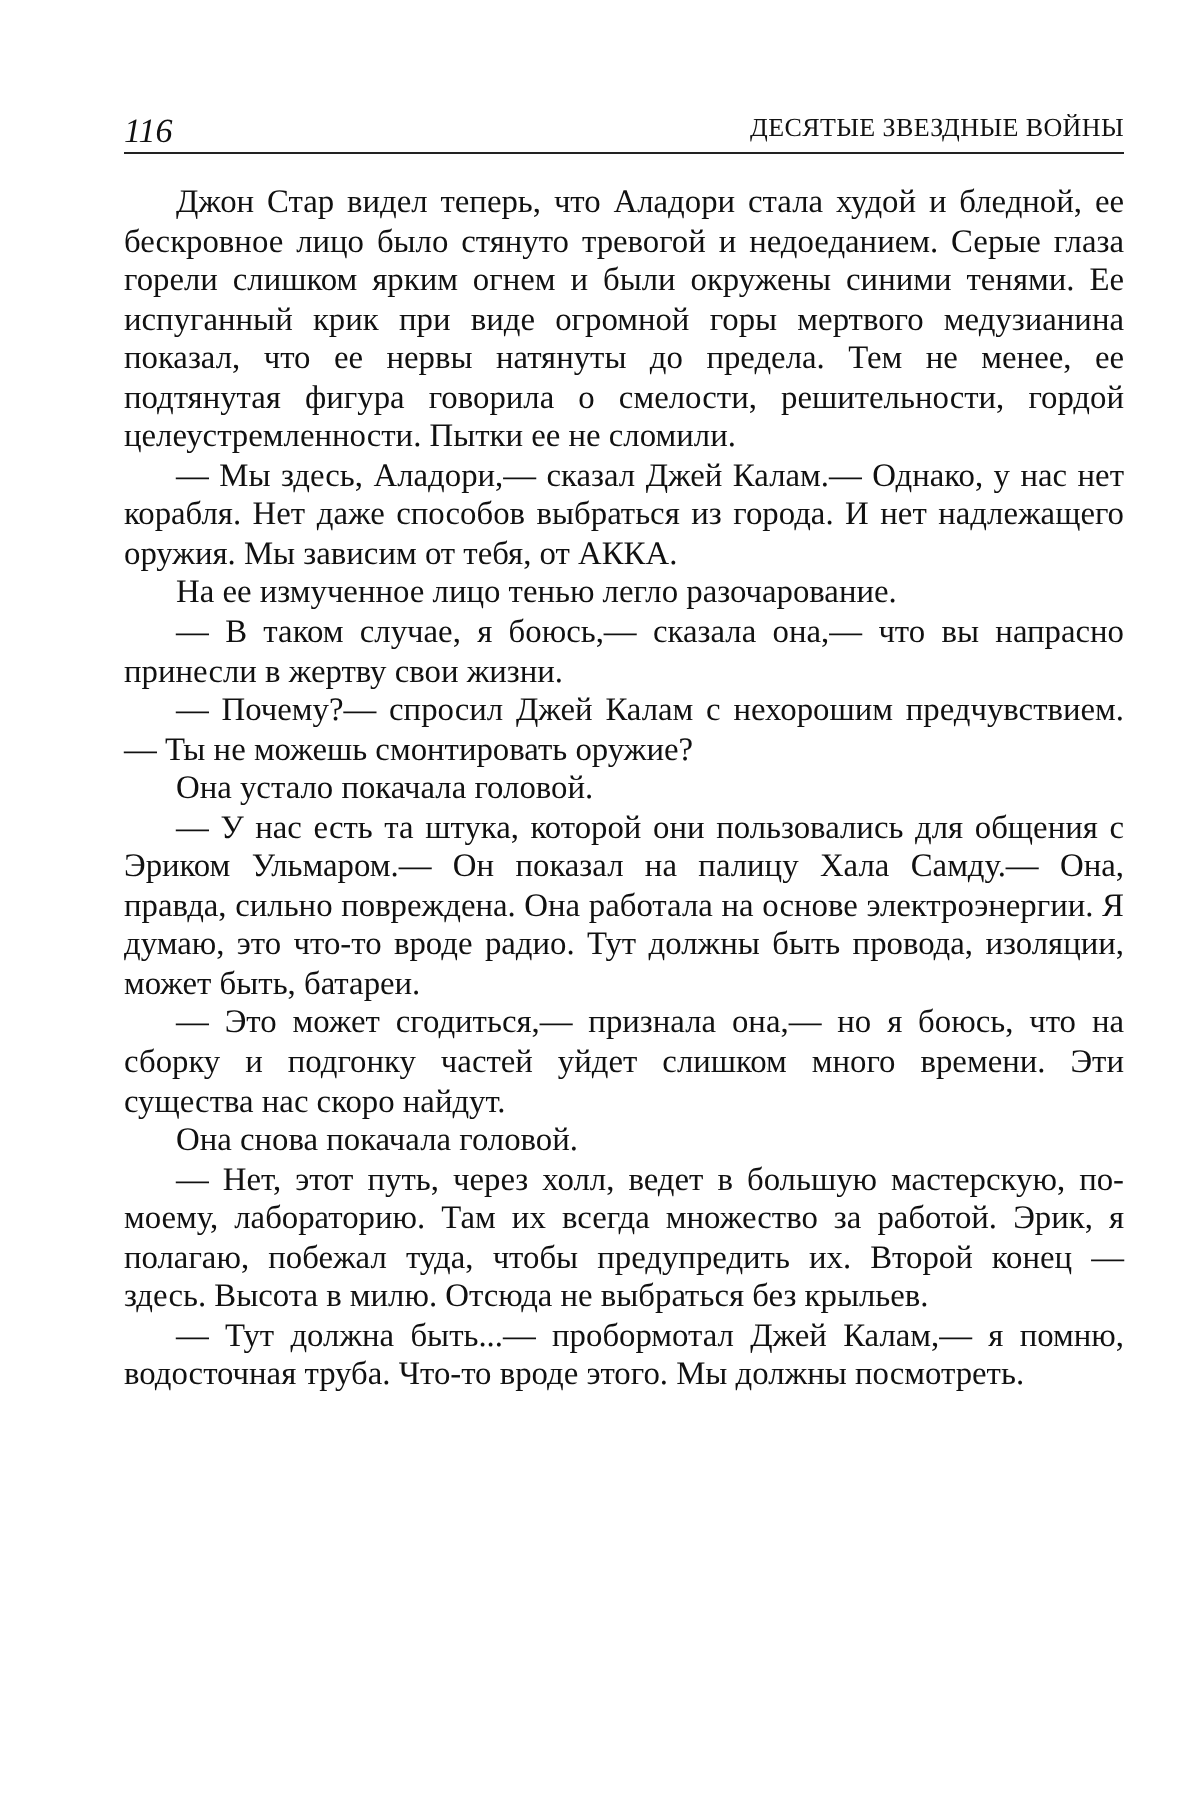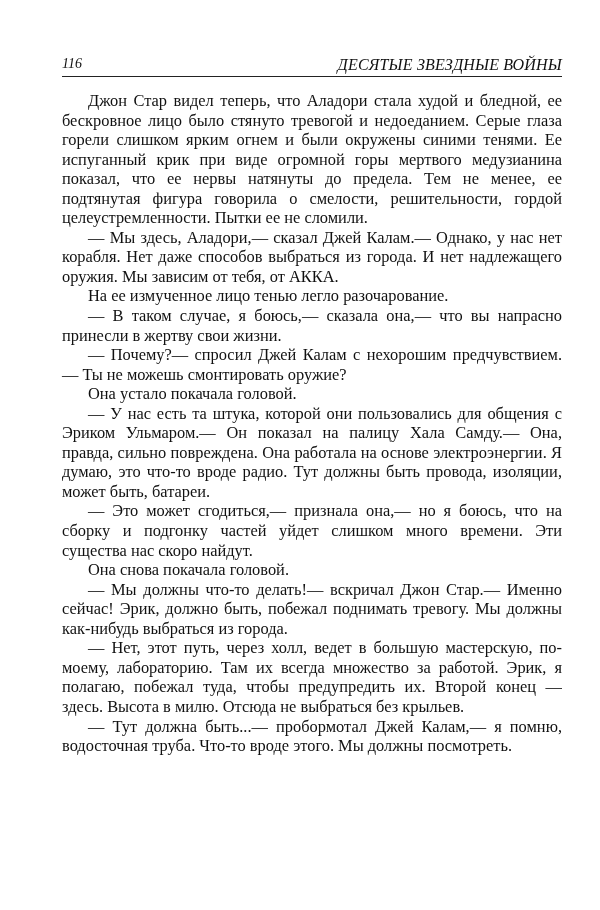--- a/index.html
+++ b/index.html
@@ -1,19 +1,19 @@
 <!DOCTYPE html>
 <html><head>
 <meta charset="utf-8">
 <style>
   html, body { margin: 0; padding: 0; background: #ffffff; }
   body { width: 600px; height: 910px; position: relative; overflow: hidden; font-family: "Liberation Serif", serif; color: #111; }
   .header { position: absolute; left: 62px; top: 54px; width: 500px; height: 22px; border-bottom: 1.5px solid #222; }
-  .page-number { position: absolute; left: 0; top: 2px; font-style: italic; font-size: 14px; }
-  .running-title { position: absolute; right: 0; top: 2px; font-style: italic; font-size: 16px; letter-spacing: 0.2px; }
+  .page-number { position: absolute; left: 0; top: 2px; font-style: italic; font-size: 17px; }
+  .running-title { position: absolute; right: 0; top: 2px; font-size: 13px; letter-spacing: 0.2px; }
   .body-text { position: absolute; left: 62px; top: 91px; width: 500px; font-size: 16.4px; line-height: 19.55px; text-align: justify; hyphens: manual; }
   .body-text p { margin: 0; text-indent: 26px; }
 </style>
 </head>
 <body>
 
 <div class="header">
   <span class="page-number">116</span>
   <span class="running-title">ДЕСЯТЫЕ ЗВЕЗДНЫЕ ВОЙНЫ</span>
 </div>
@@ -21,17 +21,16 @@
 <div class="body-text">
   <p>Джон Стар видел теперь, что Аладори стала худой и бледной, ее бескровное лицо было стянуто тревогой и недоеданием. Серые глаза горели слишком ярким огнем и были окружены синими тенями. Ее испуганный крик при виде огромной горы мертвого медузианина показал, что ее нервы натянуты до предела. Тем не менее, ее подтянутая фигура говорила о смелости, решительности, гордой целеустремленности. Пытки ее не сломили.</p>
   <p>— Мы здесь, Аладори,— сказал Джей Калам.— Однако, у нас нет корабля. Нет даже способов выбраться из города. И нет надлежащего оружия. Мы зависим от тебя, от АККА.</p>
   <p>На ее измученное лицо тенью легло разочарование.</p>
   <p>— В таком случае, я боюсь,— сказала она,— что вы напрасно принесли в жертву свои жизни.</p>
   <p>— Почему?— спросил Джей Калам с нехорошим предчувствием.— Ты не можешь смонтировать оружие?</p>
   <p>Она устало покачала головой.</p>
   <p>— У нас есть та штука, которой они пользовались для общения с Эриком Ульмаром.— Он показал на палицу Хала Самду.— Она, правда, сильно повреждена. Она работала на основе электроэнергии. Я думаю, это что-то вроде радио. Тут должны быть провода, изоляции, может быть, батареи.</p>
   <p>— Это может сгодиться,— признала она,— но я боюсь, что на сборку и подгонку частей уйдет слишком много времени. Эти существа нас скоро найдут.</p>
   <p>Она снова покачала головой.</p>
-  <p>— Мы должны что-то делать!— вскричал Джон Стар.— Именно сейчас! Эрик, должно быть, побежал поднимать тревогу. Мы должны как-нибудь выбраться из города.</p>
   <p>— Нет, этот путь, через холл, ведет в большую мастерскую, по-моему, лабораторию. Там их всегда множество за работой. Эрик, я полагаю, побежал туда, чтобы предупредить их. Второй конец — здесь. Высота в милю. Отсюда не выбраться без крыльев.</p>
   <p>— Тут должна быть...— пробормотал Джей Калам,— я помню, водосточная труба. Что-то вроде этого. Мы должны посмотреть.</p>
 
 </div>
 
 </body></html>

